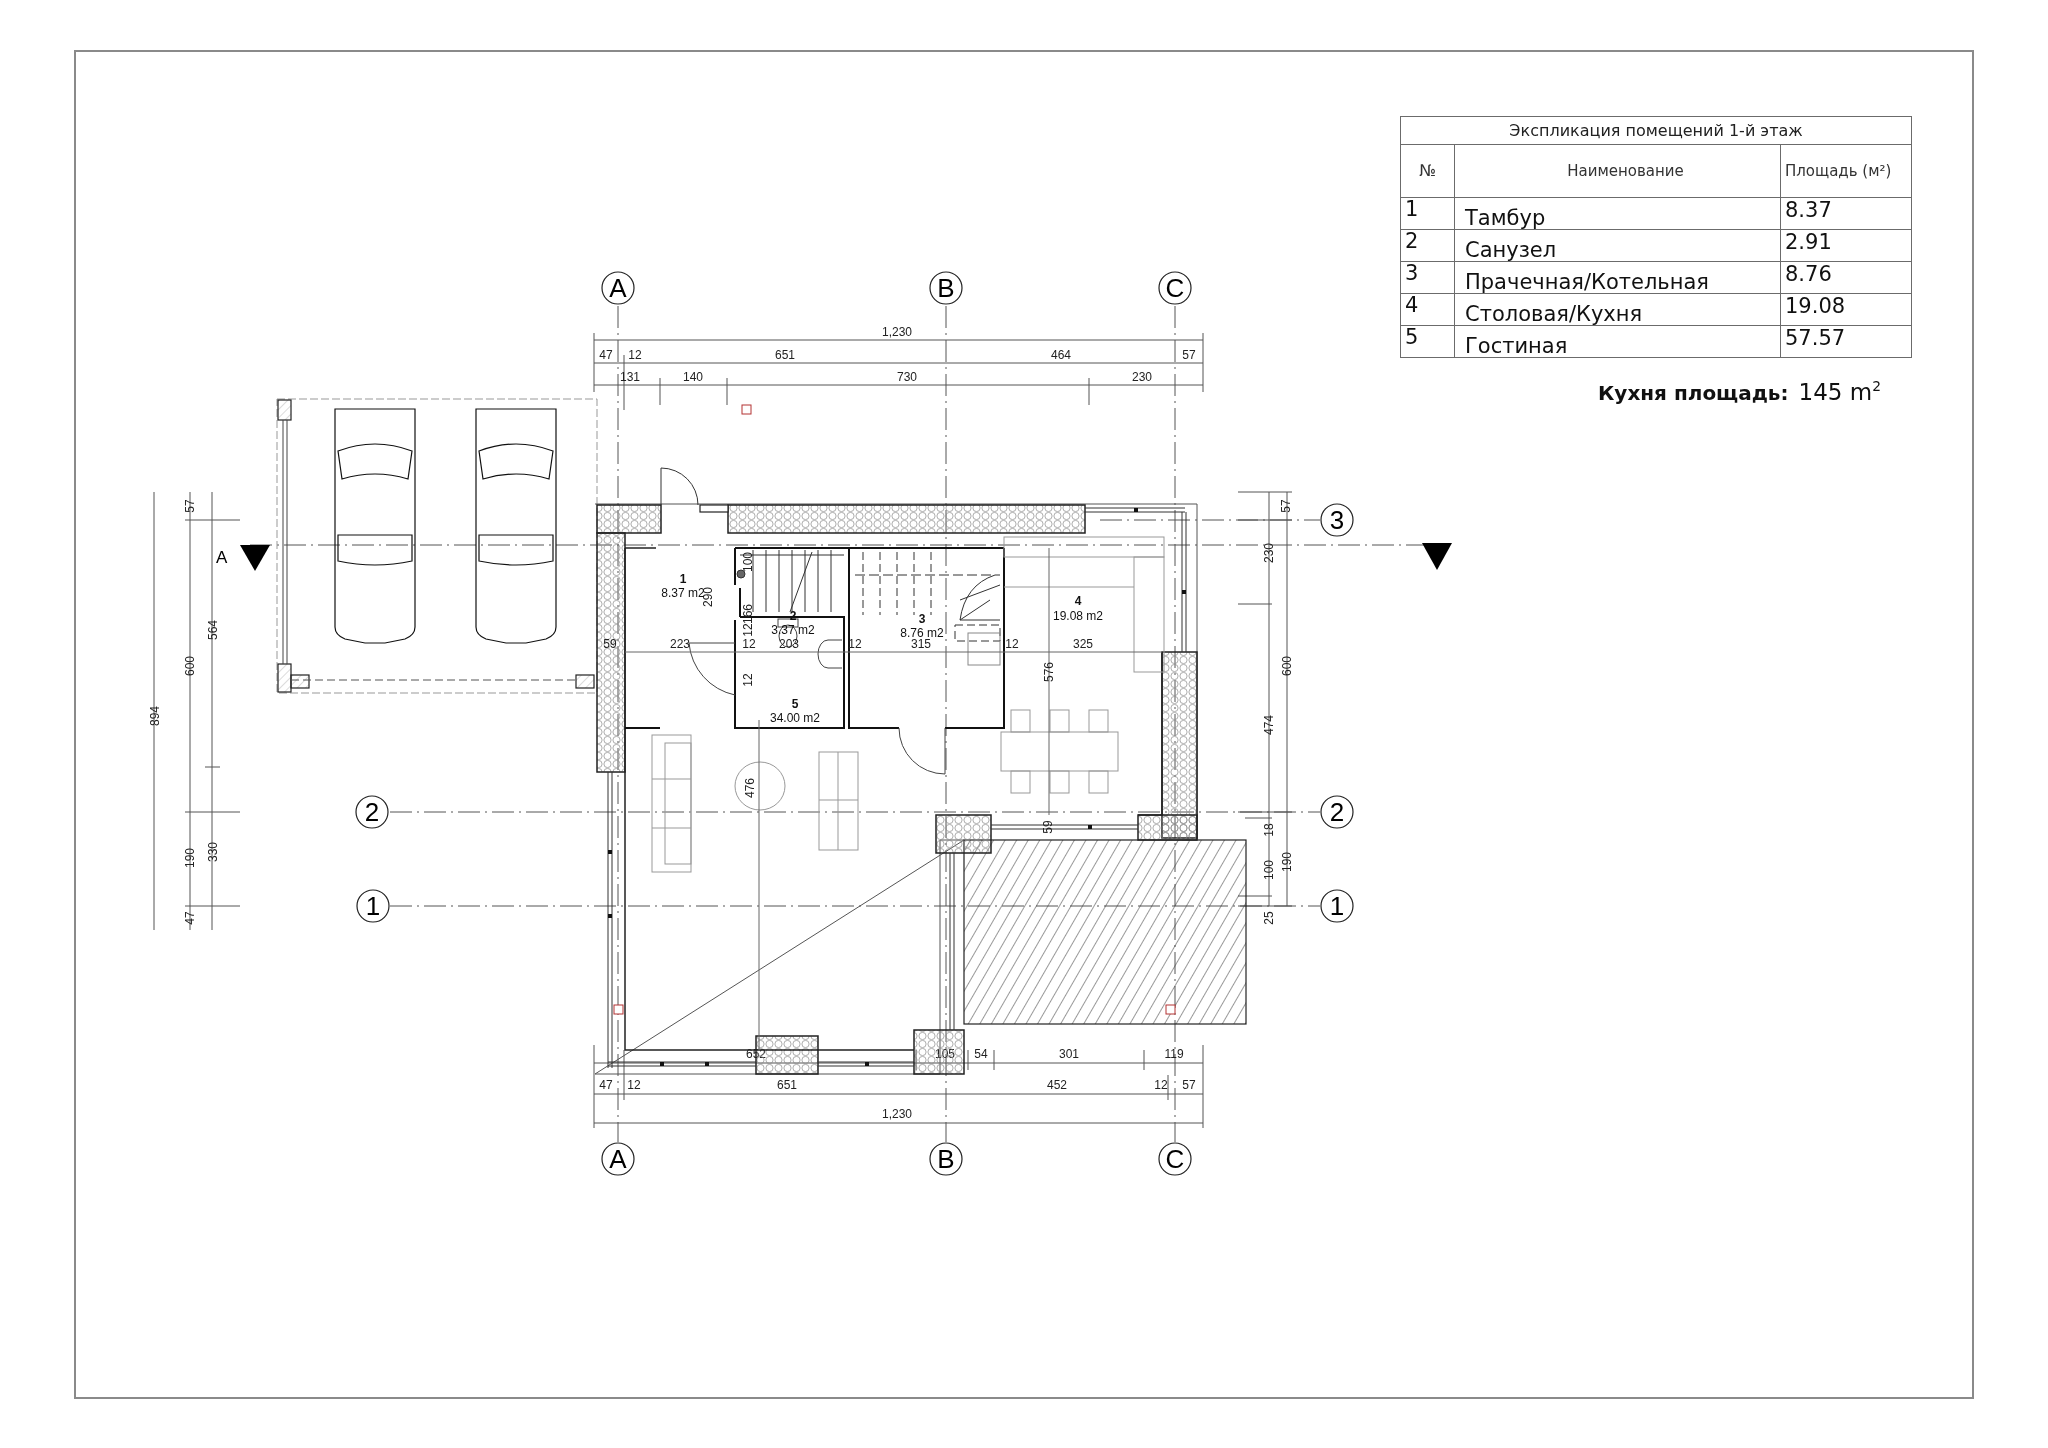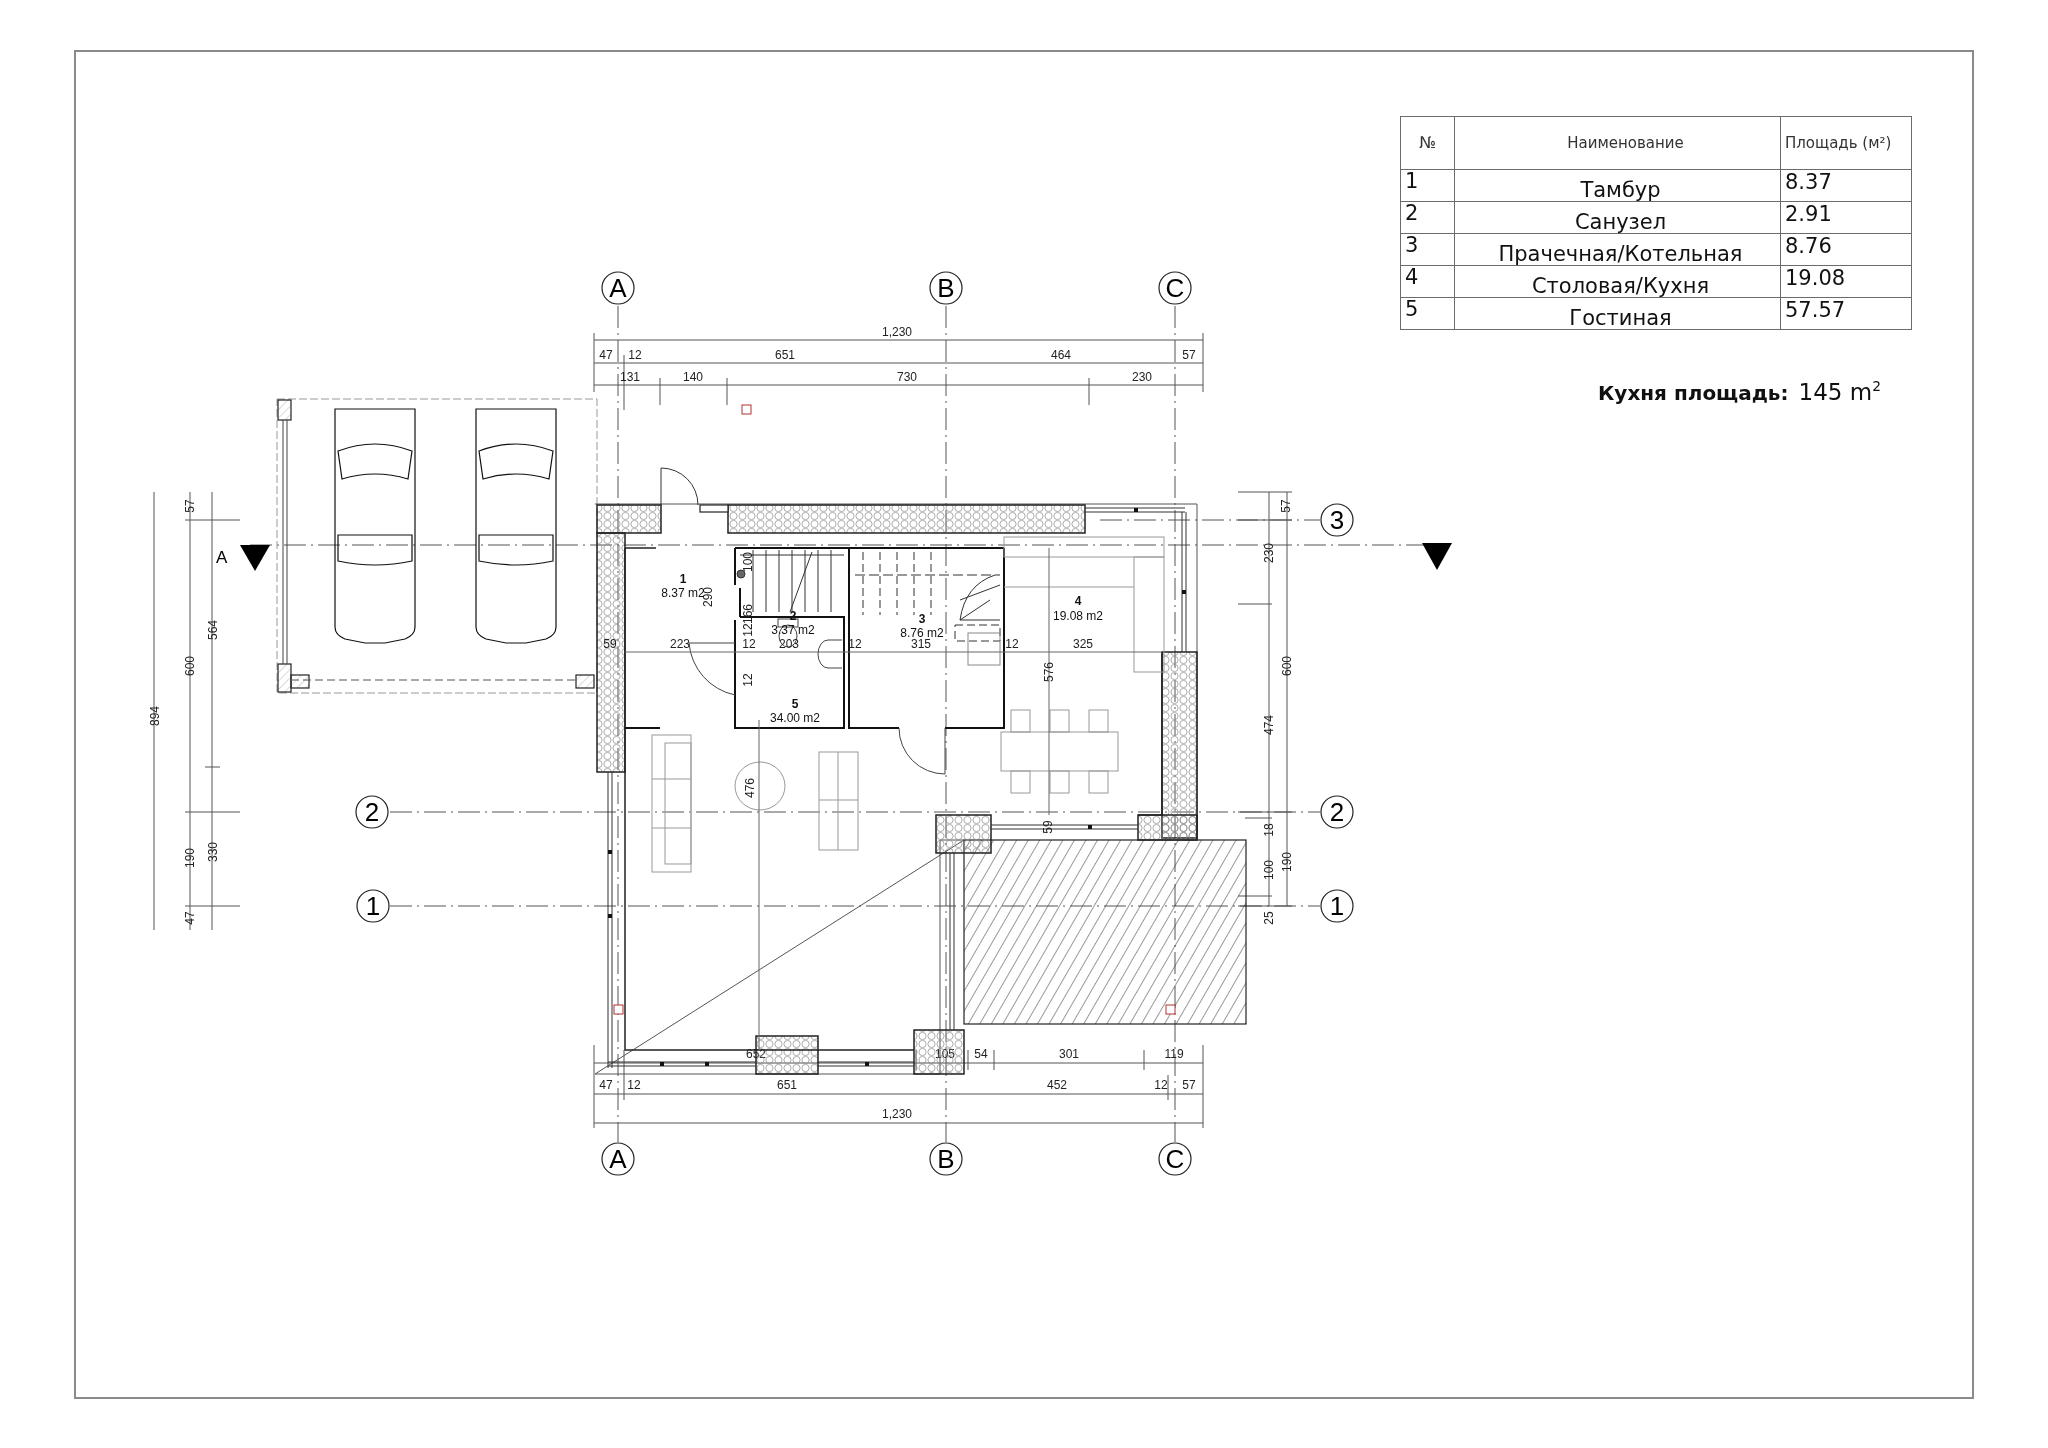--- a/index.html
+++ b/index.html
@@ -14,21 +14,21 @@
 
   
   #expl { position: absolute; left: 1400px; top: 116px; border-collapse: collapse; width: 512px; }
   #expl td { border: 1px solid #6b6b6b; padding: 0 4px; line-height: 1; vertical-align: bottom; }
   #expl .title { text-align: center; font-size: 16px; height: 27px; vertical-align: middle; color: #222; }
   #expl .hdr td { height: 52px; vertical-align: middle; font-size: 15px; color: #333; }
   #expl .hdr .c-no { text-align: center; font-size: 16px; }
   #expl .hdr .c-name { text-align: center; padding-left: 20px; }
   #expl .row td { height: 29px; font-size: 21px; color: #111; }
   #expl .row .c-no { vertical-align: top; padding-top: 1px; font-size: 21px; }
-  #expl .row .c-name { padding-left: 10px; text-align: center; }
+  #expl .row .c-name { padding-left: 10px; }
   #expl .row .c-area { vertical-align: top; padding-top: 2px; }
   #expl .c-no { width: 45px; }
   #expl .c-area { width: 122px; }
   #expl .total td { height: 27px; font-size: 20px; vertical-align: middle; }
   #expl .total .lbl { text-align: right; font-weight: bold; border-right: 1px solid #6b6b6b; }
   sup { font-size: 60%; }
   #grand { position: absolute; left: 1598px; top: 378px; font-size: 20px; white-space: nowrap; }
   #grand .lbl { font-weight: bold; }
   #grand .val { font-size: 23px; margin-left: 10px; }
 </style>
@@ -388,20 +388,23 @@
     <text class="roomarea" x="1078" y="620" text-anchor="middle">19.08 m2</text>
   </g>
   <g>
     <text class="roomnum" x="795" y="708" text-anchor="middle">5</text>
     <text class="roomarea" x="795" y="722" text-anchor="middle">34.00 m2</text>
   </g>
 </svg>
 
 <table id="expl">
   <tbody>
+      <tr>
+    <td class="title" colspan="3">Экспликация помещений 1-й этаж</td>
+  </tr>
   <tr class="hdr">
     <td class="c-no">№</td>
     <td class="c-name">Наименование</td>
     <td class="c-area">Площадь (м²)</td>
   </tr>
   <tr class="row">
     <td class="c-no">1</td>
     <td class="c-name">Тамбур</td>
     <td class="c-area">8.37</td>
   </tr>

